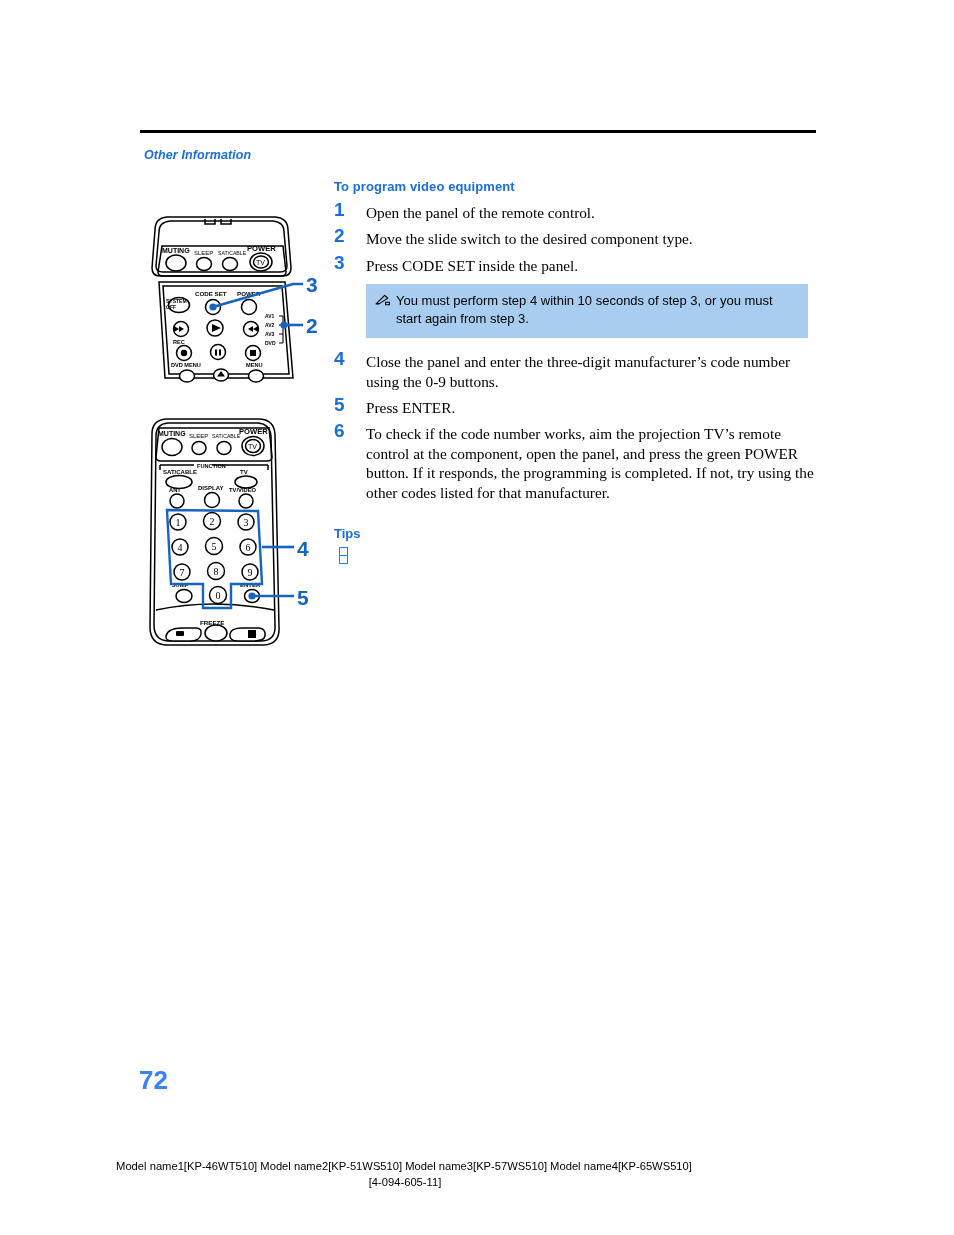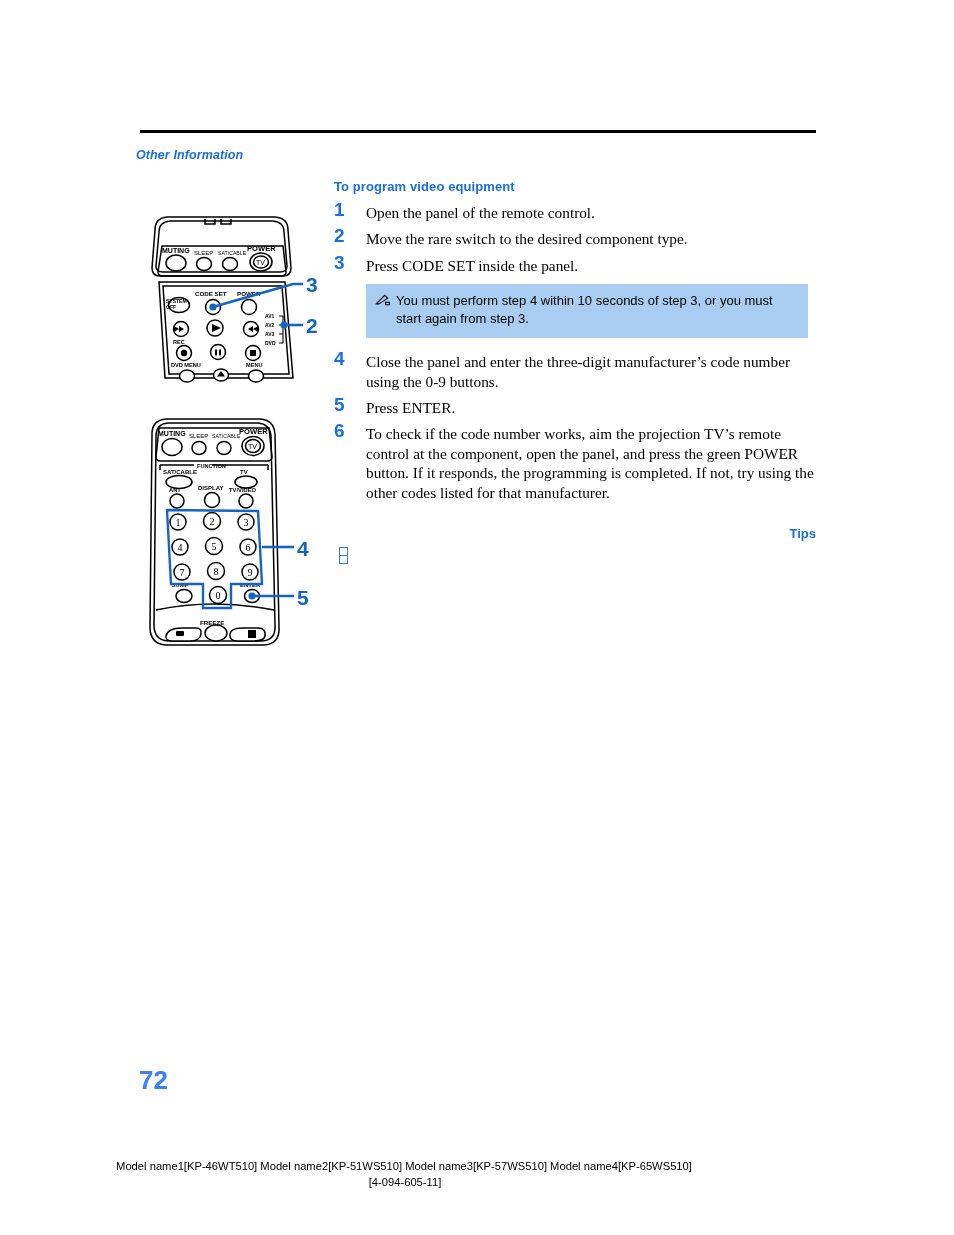--- a/index.html
+++ b/index.html
@@ -20,21 +20,21 @@
   .top-rule {
     position: absolute;
     left: 140px;
     top: 130px;
     width: 676px;
     height: 3px;
     background: #000000;
   }
   .running-head {
     position: absolute;
-    left: 136px;
+    left: 144px;
     top: 148px;
     font-family: "Liberation Sans", sans-serif;
     font-weight: bold;
     font-style: italic;
     font-size: 12.5px;
     color: #1a6fe0;
     letter-spacing: 0.1px;
   }
 
   
@@ -96,21 +96,20 @@
   }
 
   
   .tips { margin-top: 24px; }
   .tips-head {
     font-family: "Liberation Sans", sans-serif;
     font-weight: bold;
     font-size: 13px;
     color: #1a6fe0;
     margin: 0 0 2px 0;
-    text-align: right;
   }
   .tip {
     position: relative;
     padding-left: 32px;
     margin-bottom: 10px;
     font-size: 15.3px;
     line-height: 19.4px;
   }
   .tip-bullet {
     position: absolute;
@@ -354,21 +353,21 @@
 
   <div class="steps">
 
     <div class="step">
       <span class="step-num">1</span>
       <span>Open the panel of the remote control.</span>
     </div>
 
     <div class="step">
       <span class="step-num">2</span>
-      <span>Move the rare switch to the desired component type.</span>
+      <span>Move the slide switch to the desired component type.</span>
     </div>
 
     <div class="step">
       <span class="step-num">3</span>
       <span>Press CODE SET inside the panel.</span>
     </div>
 
     <div class="note-box">
       <svg class="note-icon" viewBox="0 0 18 14">
         <path d="M1 11.5 L11 1.5 L14.5 5 L4.5 11.5 Z" fill="none" stroke="#000" stroke-width="1.2"></path>

